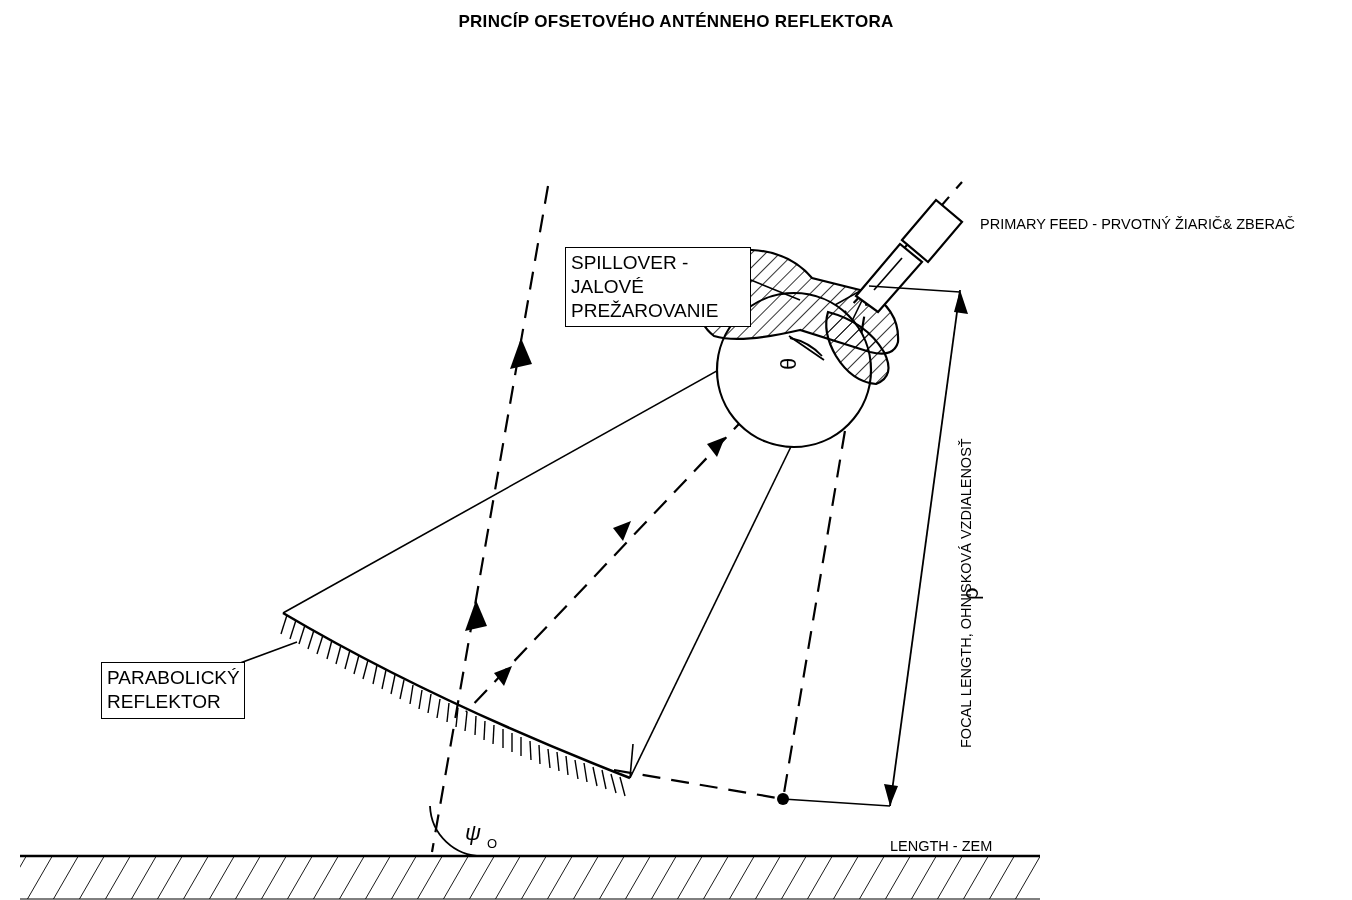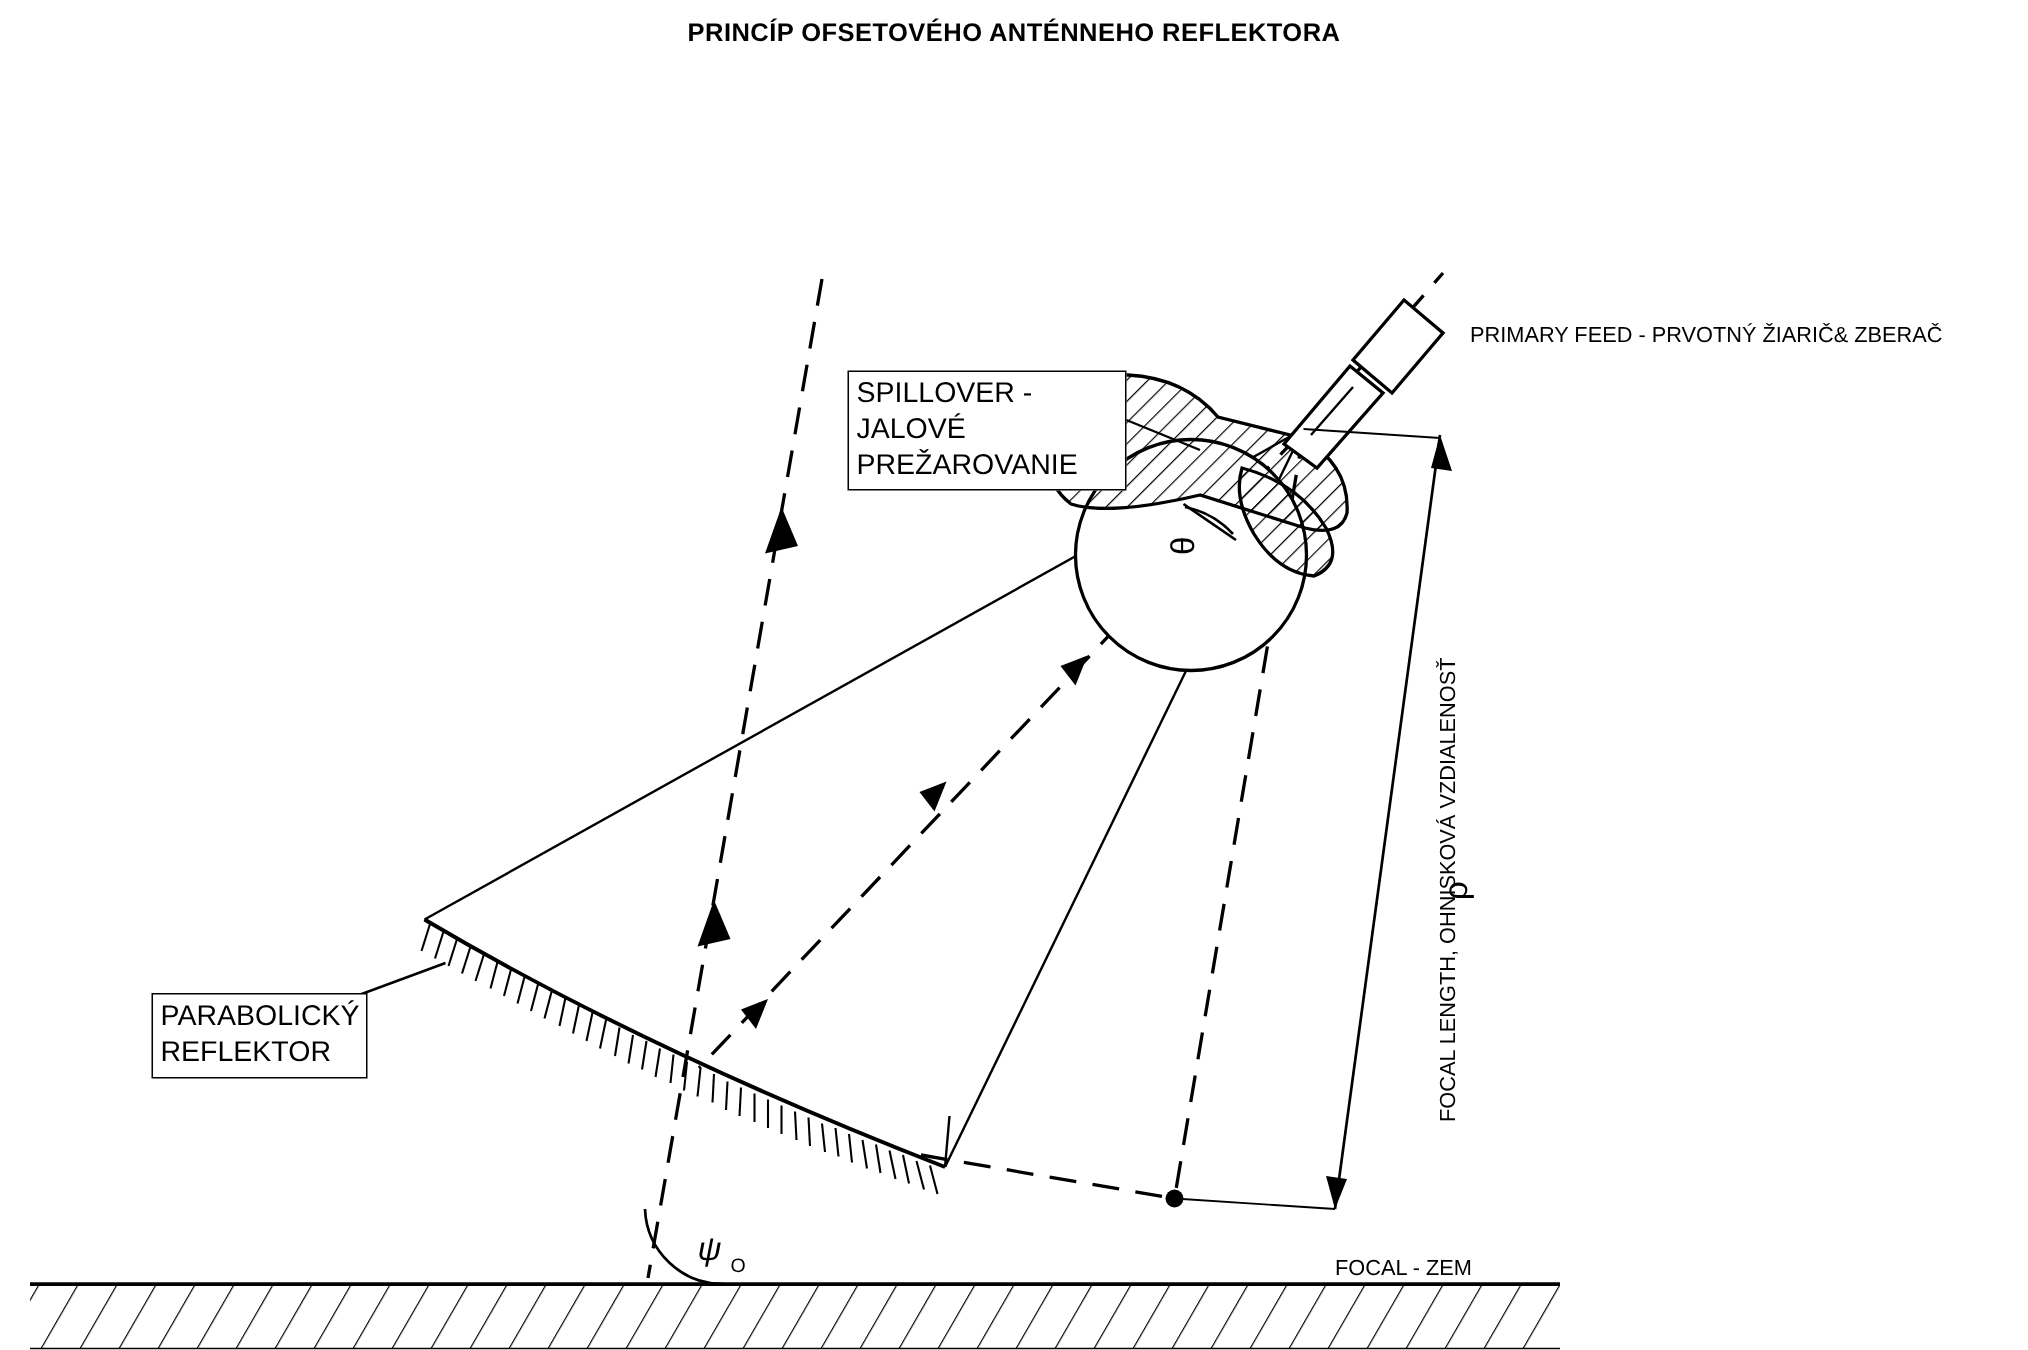--- a/index.html
+++ b/index.html
@@ -206,20 +206,20 @@
       <line x1="746" y1="278" x2="800" y2="300"></line>
       <line x1="205" y1="676" x2="297" y2="642"></line>
     </g>
   </svg>
 
   <div class="boxlabel" id="label-spillover">SPILLOVER - JALOVÉ
 PREŽAROVANIE</div>
   <div class="boxlabel" id="label-parabolic">PARABOLICKÝ
 REFLEKTOR</div>
   <div class="plainlabel" id="label-primary-feed">PRIMARY FEED - PRVOTNÝ ŽIARIČ&amp; ZBERAČ</div>
-  <div class="plainlabel" id="label-ground">FOCAL - ZEM</div>
+  <div class="plainlabel" id="label-ground">LENGTH - ZEM</div>
   <div class="vlabel" id="label-focal">FOCAL LENGTH, OHNISKOVÁ VZDIALENOSŤ</div>
   <div class="plainlabel" id="label-psi">ψ</div>
   <div class="plainlabel" id="label-psi-sub">O</div>
   <div class="plainlabel" id="label-theta">θ</div>
   <div class="plainlabel" id="label-rho">ρ</div>
 
 </div>
 
 </body></html>

